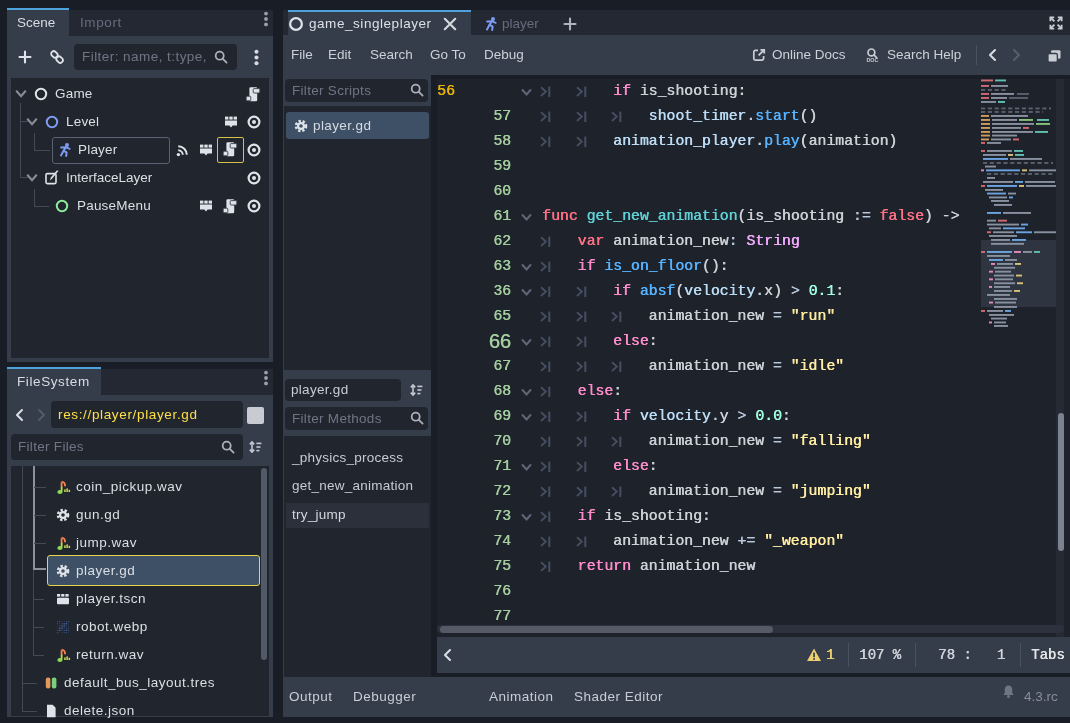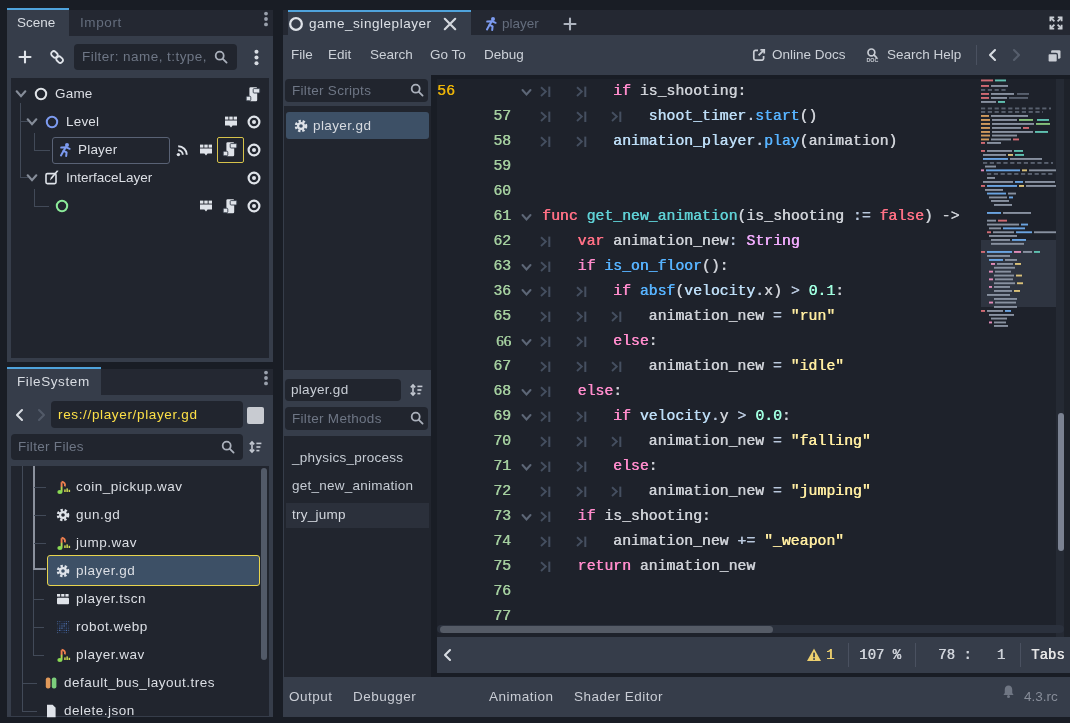--- a/index.html
+++ b/index.html
@@ -115,20 +115,21 @@
       <path d="M14.6 0.8 L8.2 8.6 L6 10.4 L6.8 7.6 L12.8 0.4 Z" fill="#dfe3e9"></path>
     </svg>
 <div class="ab" style="left:66px;top:164px;width:140px;height:28px;line-height:28px;font-family:'Liberation Sans',sans-serif;font-size:13.5px;color:#dcdfe5;text-align:left;white-space:pre;">InterfaceLayer</div>
 <svg class="ab" style="left:246px;top:170px" width="16" height="16" viewBox="0 0 16 16">
       <circle cx="8" cy="8" r="5.4" stroke="#dfe3e9" stroke-width="2.2" fill="none"></circle>
       <circle cx="8" cy="8" r="2" fill="#dfe3e9"></circle>
     </svg>
 <svg class="ab" style="left:54px;top:198px" width="16" height="16" viewBox="0 0 16 16">
       <circle cx="8" cy="8" r="5.2" stroke="#8ceb9a" stroke-width="2" fill="none"></circle>
     </svg>
+<div class="ab" style="left:77px;top:192px;width:120px;height:28px;line-height:28px;font-family:'Liberation Sans',sans-serif;font-size:13.5px;color:#dcdfe5;text-align:left;white-space:pre;letter-spacing:0.2px;">PauseMenu</div>
 <svg class="ab" style="left:198px;top:198px" width="16" height="16" viewBox="0 0 16 16">
       <rect x="2" y="2.6" width="3.4" height="3" fill="#dfe3e9"></rect>
       <rect x="6.3" y="2.6" width="3.4" height="3" fill="#dfe3e9"></rect>
       <rect x="10.6" y="2.6" width="3.4" height="3" fill="#dfe3e9"></rect>
       <path d="M2 6.6 H14 V11.4 H9.6 L8 13.6 L6.4 11.4 H2 Z" fill="#dfe3e9"></path>
     </svg>
 <svg class="ab" style="left:222px;top:198px" width="16" height="16" viewBox="0 0 16 16">
       <rect x="4.4" y="1.2" width="7.8" height="14" rx="1.2" fill="#dfe3e9"></rect>
       <rect x="8.2" y="2.6" width="6.6" height="4.4" rx="0.9" fill="#dfe3e9" stroke="#363d4a" stroke-width="0.9"></rect>
       <rect x="1.2" y="10.2" width="4.6" height="4.6" rx="0.9" fill="#dfe3e9" stroke="#363d4a" stroke-width="0.9"></rect>
@@ -264,21 +265,21 @@
 <div class="ab" style="left:76px;top:613px;width:196px;height:28px;line-height:28px;font-family:'Liberation Sans',sans-serif;font-size:13.5px;color:#dcdfe5;text-align:left;white-space:pre;letter-spacing:0.5px;">robot.webp</div>
 <svg class="ab" style="left:55px;top:647px" width="16" height="16" viewBox="0 0 16 16">
       <path d="M6.6 8 V3.2" stroke="#f2814f" stroke-width="1.9"></path>
       <path d="M6.6 12.6 V7.8" stroke="#b4d851" stroke-width="1.9"></path>
       <path d="M6.6 2.6 C9.4 3.2 10.6 5 9.8 7.4" stroke="#f2814f" stroke-width="1.8" fill="none"></path>
       <ellipse cx="4.9" cy="13" rx="2.6" ry="2.1" fill="#8ada54"></ellipse>
       <rect x="9.2" y="10.4" width="1.5" height="2.6" fill="#cdd94e"></rect>
       <rect x="11.4" y="9.4" width="1.5" height="3.6" fill="#cdd94e"></rect>
       <rect x="13.6" y="10.8" width="1.5" height="2.2" fill="#cdd94e"></rect>
     </svg>
-<div class="ab" style="left:76px;top:641px;width:196px;height:28px;line-height:28px;font-family:'Liberation Sans',sans-serif;font-size:13.5px;color:#dcdfe5;text-align:left;white-space:pre;letter-spacing:0.5px;">player.wav</div>
+<div class="ab" style="left:76px;top:641px;width:196px;height:28px;line-height:28px;font-family:'Liberation Sans',sans-serif;font-size:13.5px;color:#dcdfe5;text-align:left;white-space:pre;letter-spacing:0.5px;">return.wav</div>
 <svg class="ab" style="left:43px;top:675px" width="16" height="16" viewBox="0 0 16 16">
       <rect x="2.8" y="2.4" width="4.6" height="11.2" rx="2" fill="#e0995a"></rect>
       <rect x="8.8" y="2.4" width="4.6" height="11.2" rx="2" fill="#7ccf7c"></rect>
     </svg>
 <div class="ab" style="left:64px;top:669px;width:196px;height:28px;line-height:28px;font-family:'Liberation Sans',sans-serif;font-size:13.5px;color:#dcdfe5;text-align:left;white-space:pre;letter-spacing:0.5px;">default_bus_layout.tres</div>
 <svg class="ab" style="left:43px;top:703px" width="16" height="16" viewBox="0 0 16 16">
       <path d="M4 1.8 H9.6 L12.6 4.8 V14.2 H4 Z" fill="#dfe3e9"></path>
     </svg>
 <div class="ab" style="left:64px;top:697px;width:196px;height:28px;line-height:28px;font-family:'Liberation Sans',sans-serif;font-size:13.5px;color:#dcdfe5;text-align:left;white-space:pre;letter-spacing:0.5px;">delete.json</div>
 <div class="ab" style="left:261px;top:468px;width:6px;height:192px;background:#525a68;border-radius:3px"></div>
@@ -458,21 +459,21 @@
     </svg>
 <svg class="ab" style="left:575.5px;top:311px" width="12" height="12" viewBox="0 0 12 12">
       <path d="M1 1.2 L5.8 5.6 L1 10" stroke="#454f60" stroke-width="1.9" fill="none"></path>
       <rect x="8.3" y="0.6" width="2" height="10.4" fill="#454f60"></rect>
     </svg>
 <svg class="ab" style="left:611.0px;top:311px" width="12" height="12" viewBox="0 0 12 12">
       <path d="M1 1.2 L5.8 5.6 L1 10" stroke="#454f60" stroke-width="1.9" fill="none"></path>
       <rect x="8.3" y="0.6" width="2" height="10.4" fill="#454f60"></rect>
     </svg>
 <div class="ab mono" style="left:648.5px;top:304px;height:25px;line-height:25px;font-size:14.8px;white-space:pre"><span class="tx">animation_new </span><span class="op">=</span><span class="tx"> </span><span class="st">"run"</span></div>
-<div class="ab" style="left:437px;top:329px;width:74px;height:25px;line-height:25px;font-family:Liberation Serif, serif;font-size:15px;color:#a3cd9e;text-align:right;white-space:pre;text-shadow:0.5px 0 0 currentColor;">66</div>
+<div class="ab" style="left:437px;top:329px;width:74px;height:25px;line-height:25px;font-family:Liberation Sans, sans-serif;font-size:20px;color:#a3cd9e;text-align:right;white-space:pre;text-shadow:0.5px 0 0 currentColor;">66</div>
 <svg class="ab" style="left:520px;top:336px" width="13" height="13" viewBox="0 0 13 13">
       <path d="M2.5 4 L6.5 8.5 L10.5 4" stroke="#5d6777" stroke-width="2" fill="none" stroke-linecap="round"></path>
     </svg>
 <svg class="ab" style="left:540.0px;top:336px" width="12" height="12" viewBox="0 0 12 12">
       <path d="M1 1.2 L5.8 5.6 L1 10" stroke="#454f60" stroke-width="1.9" fill="none"></path>
       <rect x="8.3" y="0.6" width="2" height="10.4" fill="#454f60"></rect>
     </svg>
 <svg class="ab" style="left:575.5px;top:336px" width="12" height="12" viewBox="0 0 12 12">
       <path d="M1 1.2 L5.8 5.6 L1 10" stroke="#454f60" stroke-width="1.9" fill="none"></path>
       <rect x="8.3" y="0.6" width="2" height="10.4" fill="#454f60"></rect>

